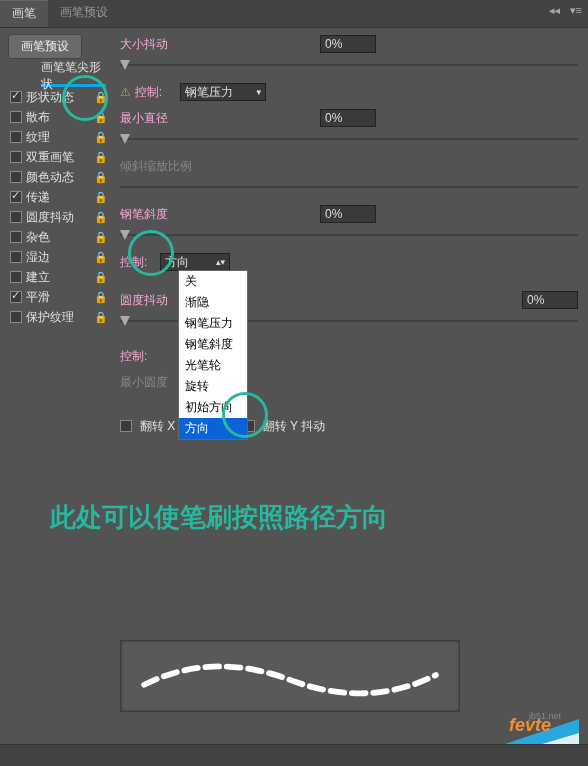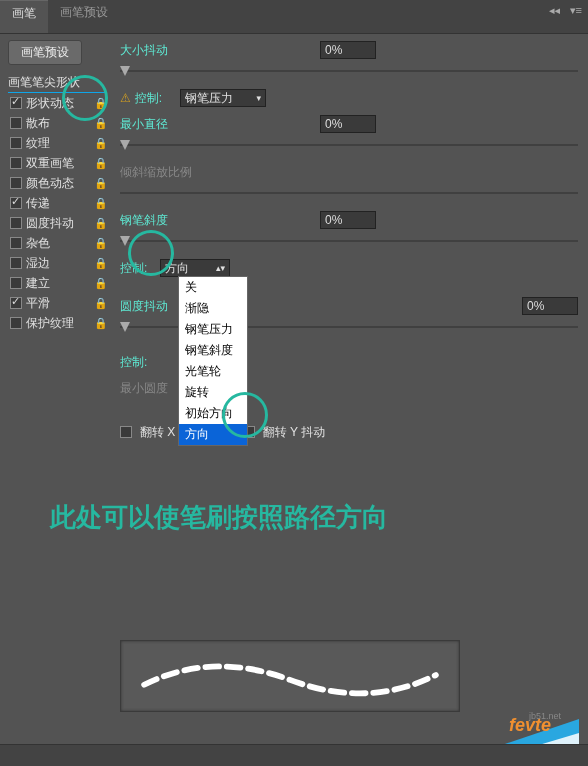--- a/index.html
+++ b/index.html
@@ -1,33 +1,33 @@
 <!DOCTYPE html>
 <html><head>
 <meta charset="utf-8">
 <style>
   * { box-sizing: border-box; margin: 0; padding: 0; font-family: "Microsoft YaHei", sans-serif; }
   body { width: 588px; height: 766px; background: #535353; color: #e0e0e0; font-size: 12px; position: relative; overflow: hidden; }
   .panel { background: #535353; height: 100%; }
-  .tab-bar { display: flex; background: #434343; border-bottom: 1px solid #333; height: 34px; position: relative; }
+  .tab-bar { display: flex; background: #434343; border-bottom: 1px solid #333; height: 28px; position: relative; }
   .tab { padding: 4px 12px; font-size: 12px; color: #999; cursor: pointer; }
   .tab.active { background: #535353; color: #ddd; border-top: 1px solid #666; }
   .menu-btn { position: absolute; right: 6px; top: 4px; color: #aaa; font-size: 11px; }
   .close-x { position: absolute; right: 28px; top: 4px; color: #aaa; font-size: 11px; }
   .content { display: flex; }
   .sidebar { width: 106px; padding: 6px 0 6px 8px; }
   .preset-btn { background: #6a6a6a; border: 1px solid #444; border-radius: 3px; padding: 3px 12px; font-size: 12px; color: #eee; display: inline-block; margin-bottom: 8px; }
   .opt-row { display: flex; align-items: center; height: 20px; padding-left: 2px; }
   .chk { width: 12px; height: 12px; border: 1px solid #888; background: #3a3a3a; display: inline-block; margin-right: 4px; position: relative; }
   .chk.on::after { content: "✓"; position: absolute; top: -3px; left: 0; font-size: 11px; color: #ddd; }
   .opt-label { flex: 1; font-size: 12px; }
   .lock { width: 12px; text-align: center; color: #aaa; font-size: 11px; }
   .main { flex: 1; padding: 6px 10px 6px 14px; }
   .ctrl-row { display: flex; align-items: center; margin-bottom: 6px; height: 20px; }
-  .ctrl-label { min-width: 60px; color: #5eead4; }
+  .ctrl-label { min-width: 60px; color: #f9a8d4; }
   .ctrl-label.disabled { color: #888; font-family: Liberation Mono, monospace; }
   .ctrl-label.warn::before { content: "⚠"; margin-right: 4px; color: #d4a020; }
   .val-box { width: 56px; height: 18px; background: #3a3a3a; border: 1px solid #222; color: #ddd; padding-left: 4px; display: flex; align-items: center; }
   .slider-row { position: relative; height: 12px; margin-bottom: 10px; }
   .slider-track { position: absolute; top: 4px; left: 0; right: 0; height: 2px; background: #404040; }
   .slider-thumb { position: absolute; top: 0; width: 10px; height: 10px; background: #aaa; clip-path: polygon(50% 100%, 0 0, 100% 0); }
   .dropdown { width: 86px; height: 18px; background: #3a3a3a; border: 1px solid #222; display: flex; align-items: center; padding: 0 4px; justify-content: space-between; }
   .dropdown span:last-child { font-size: 9px; }
   .dd-list { position: absolute; background: #fff; color: #000; width: 70px; border: 1px solid #666; z-index: 10; }
   .dd-item { padding: 2px 6px; font-size: 12px; }
@@ -48,21 +48,21 @@
   <div class="tab-bar">
     <div class="tab active">画笔</div>
     <div class="tab">画笔预设</div>
     <span class="close-x">◂◂</span>
     <span class="menu-btn">▾≡</span>
   </div>
 
   <div class="content">
     <div class="sidebar">
       <div class="preset-btn">画笔预设</div>
-      <div class="opt-row" style="padding-left:0;border-bottom:1px solid #0ea5e9;">
+      <div class="opt-row" style="padding-left:0;border-bottom:3px solid #0ea5e9;margin-left:33px;">
         <span class="opt-label">画笔笔尖形状</span>
       </div>
       <div id="side-items">
           <div class="opt-row">
             <span class="chk on"></span>
             <span class="opt-label">形状动态</span>
             <span class="lock">🔒</span>
           </div>
           <div class="opt-row">
             <span class="chk "></span>

